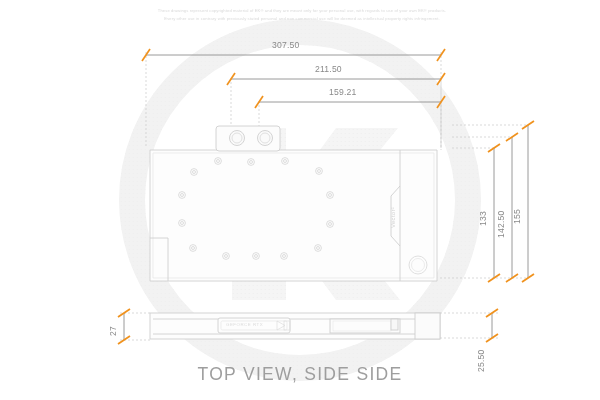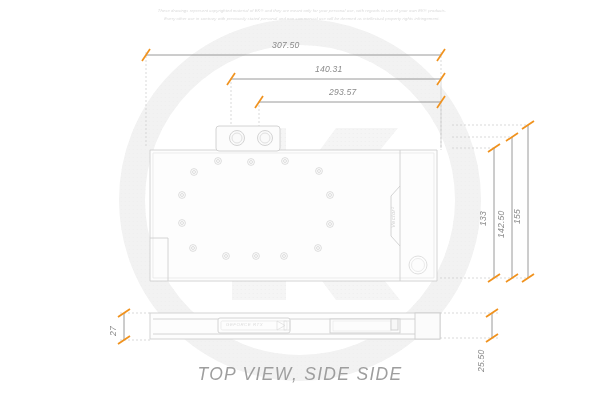--- a/index.html
+++ b/index.html
@@ -1,20 +1,20 @@
 <!DOCTYPE html>
 <html><head>
 <meta charset="utf-8">
 <style>
   html,body{margin:0;padding:0;}
   body{
     width:600px;height:400px;background:#ffffff;overflow:hidden;position:relative;
     font-family:"Liberation Sans","DejaVu Sans",sans-serif;
   }
-  #stage{position:absolute;left:0;top:0;width:600px;height:324px;font-style:italic;}
+  #stage{position:absolute;left:0;top:0;width:600px;height:324px;}
   #stage svg{position:absolute;left:0;top:0;}
   .disclaimer{
     position:absolute;left:88px;top:7px;width:428px;
     font-size:4.1px;line-height:1.95;color:#d9d9d9;letter-spacing:.12px;
     text-align:center;white-space:normal;
   }
   .dimlabel{
     position:absolute;color:#8a8a8a;font-size:8.6px;letter-spacing:.2px;
     white-space:nowrap;
   }
@@ -187,22 +187,22 @@
 
     </g>
   </svg>
 
   <div class="disclaimer">
     <div>These drawings represent copyrighted material of EK® and they are meant only for your personal use, with regards to use of  your own EK® products.</div>
     <div>Every other use in contrary with previously stated personal and non commercial use will be deemed as intellectual property rights infringement.</div>
   </div>
 
   <div class="dimlabel" style="left:272px;top:40px;">307.50</div>
-  <div class="dimlabel" style="left:315px;top:64px;">140.31</div>
-  <div class="dimlabel" style="left:329px;top:87px;">293.57</div>
+  <div class="dimlabel" style="left:315px;top:64px;">211.50</div>
+  <div class="dimlabel" style="left:329px;top:87px;">159.21</div>
 
   <div class="dimlabel vert" style="left:478px;top:226px;transform:rotate(-90deg);">133</div>
   <div class="dimlabel vert" style="left:496px;top:238px;transform:rotate(-90deg);">142.50</div>
   <div class="dimlabel vert" style="left:512px;top:224px;transform:rotate(-90deg);">155</div>
 
   <div class="dimlabel vert" style="left:108px;top:336px;transform:rotate(-90deg);">27</div>
   <div class="dimlabel vert" style="left:476px;top:372px;transform:rotate(-90deg);">25.50</div>
 
   <div class="plate-txt" style="left:390px;top:228px;transform:rotate(-90deg);transform-origin:0 0;font-size:6px;letter-spacing:.3px;">Vector²</div>
 

